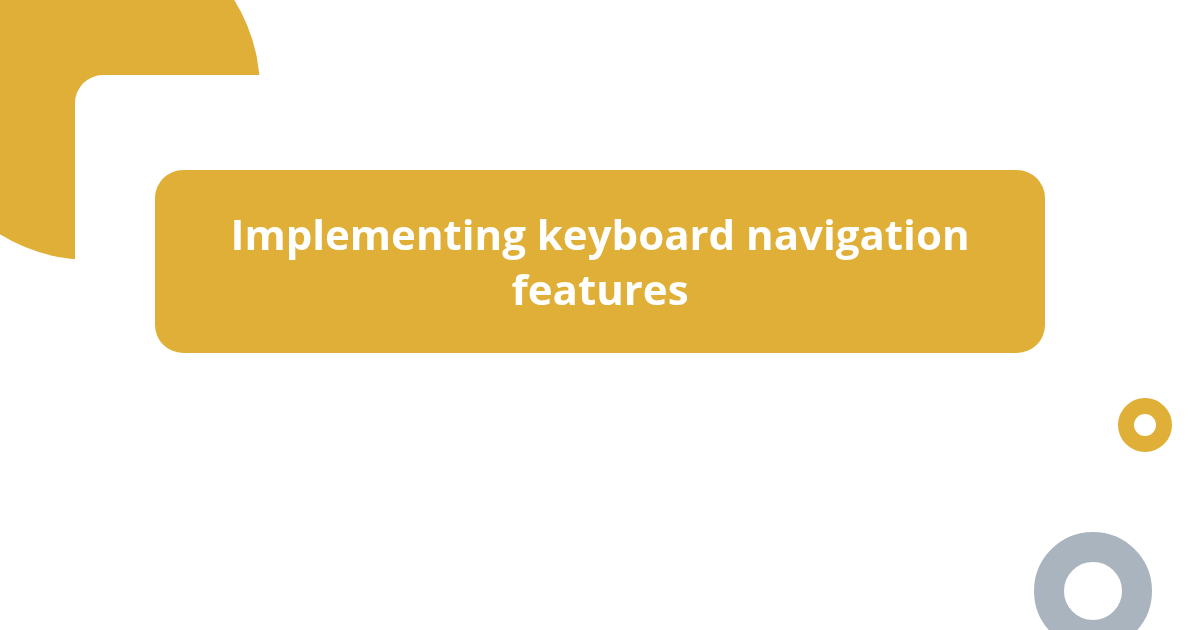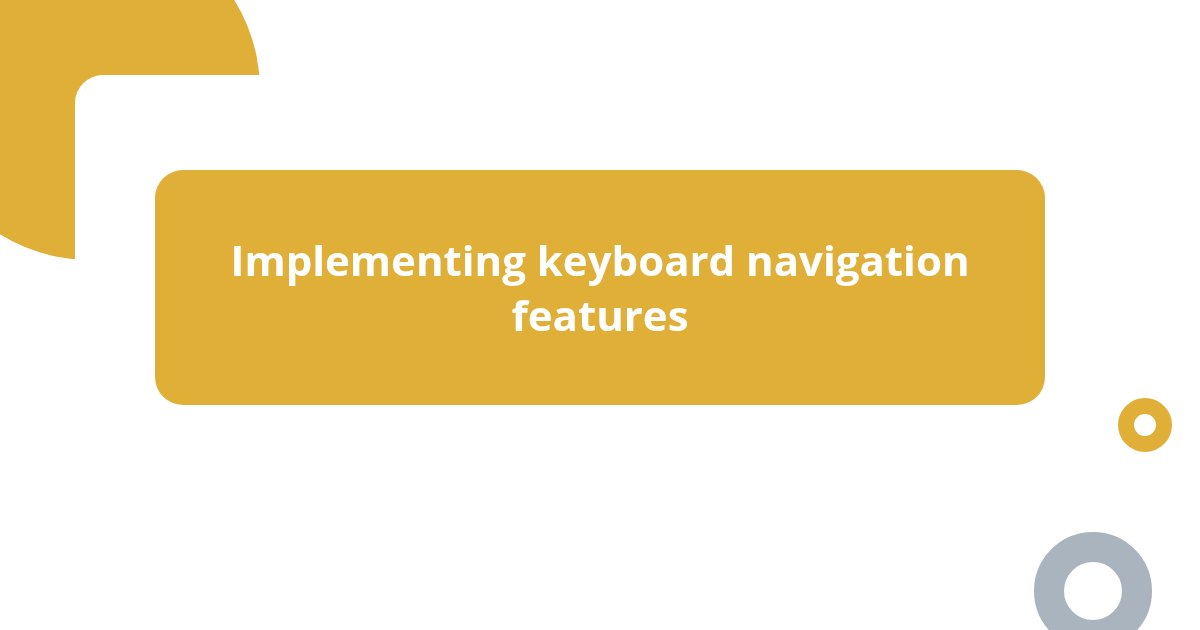--- a/index.html
+++ b/index.html
@@ -32,21 +32,21 @@
       width: 220px;
       height: 220px;
       background: #ffffff;
       border-radius: 28px 0 0 0;
     }
     .title-card {
       position: absolute;
       top: 170px;
       left: 155px;
       width: 890px;
-      height: 235px;
+      height: 183px;
       background: #dfaf37;
       border-radius: 28px;
       display: flex;
       align-items: center;
       justify-content: center;
       padding: 40px 60px;
     }
     .title-text {
       color: #ffffff;
       font-size: 42px;

